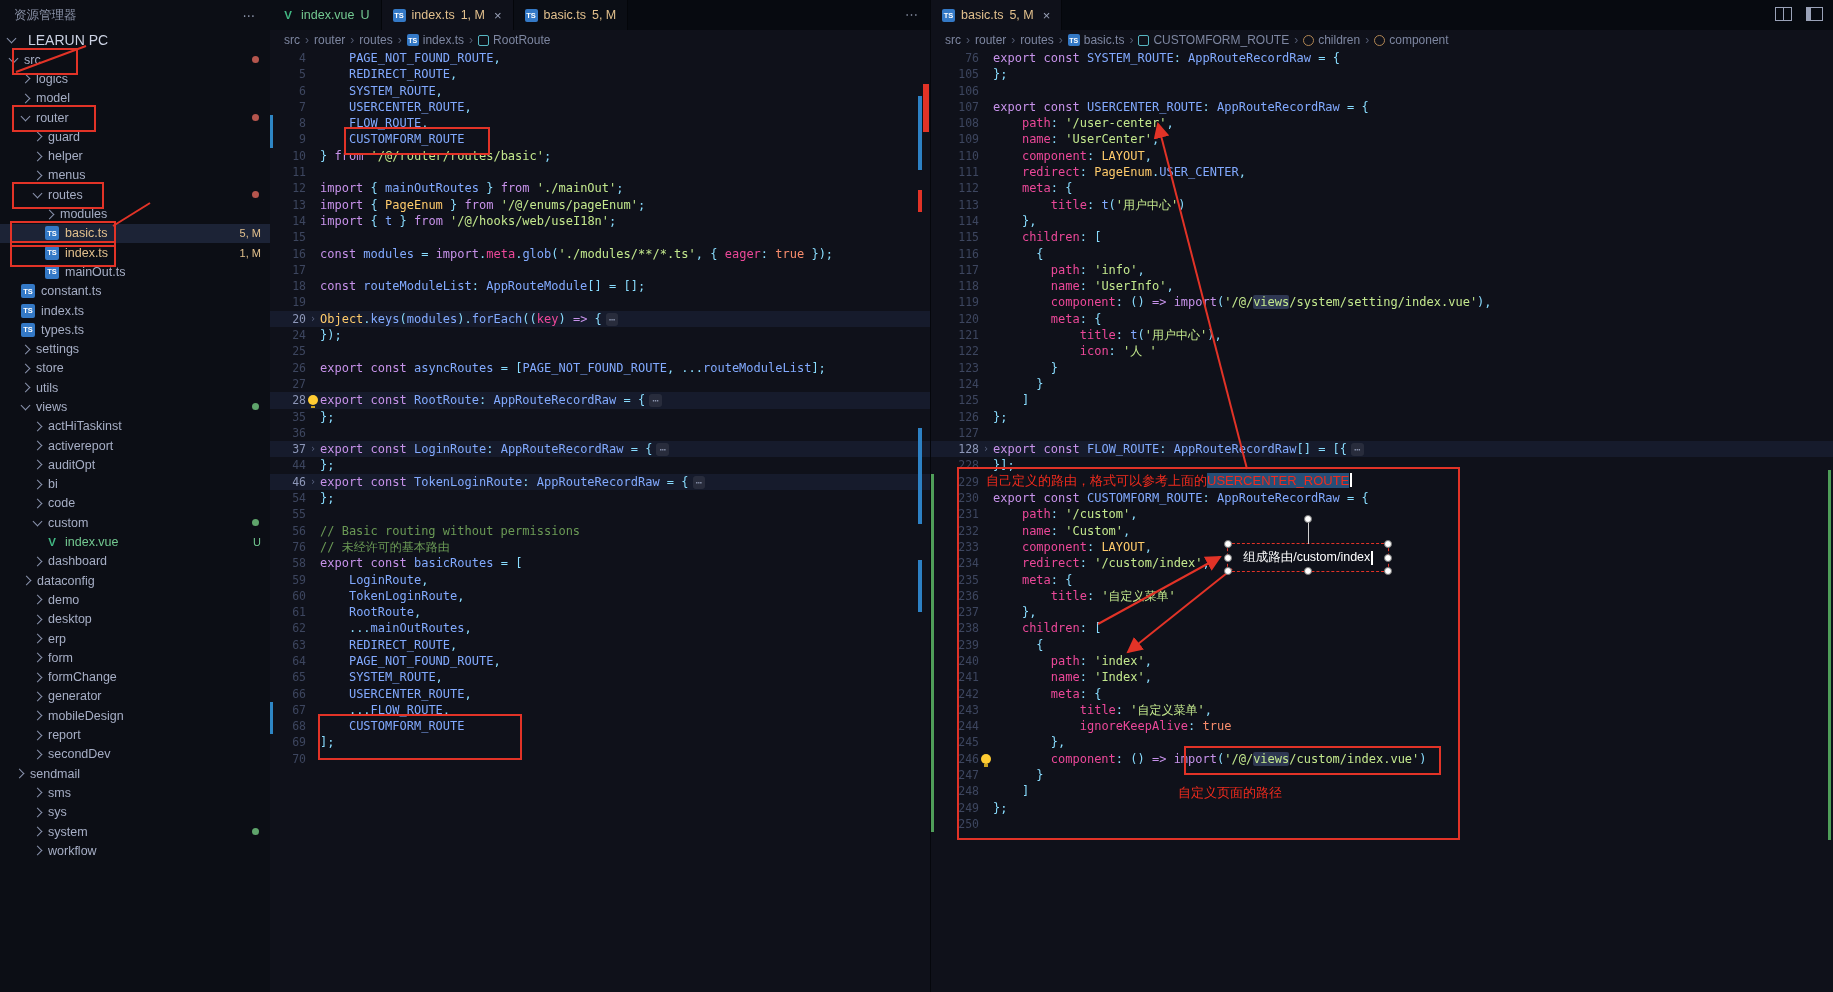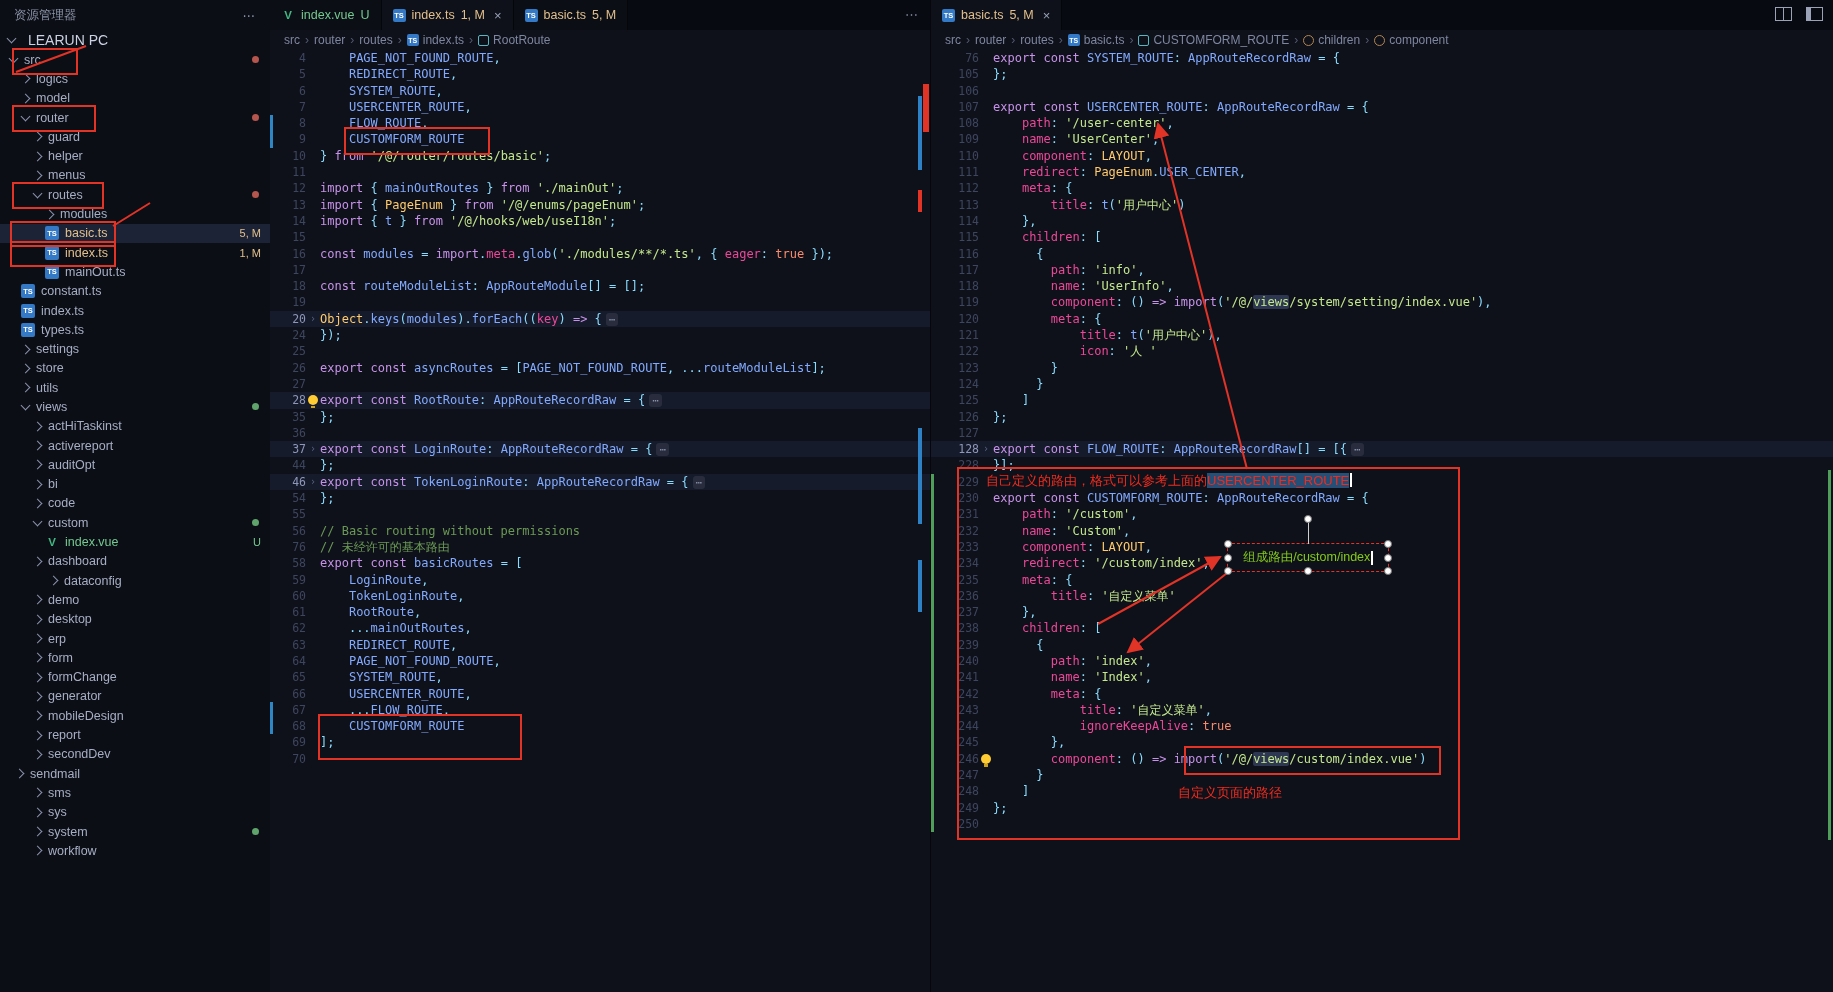--- a/index.html
+++ b/index.html
@@ -81,21 +81,21 @@
   .ic-split:after{content:"";position:absolute;left:48%;top:0;bottom:0;width:1.3px;background:#9aa2b8;}
   .ic-layout{width:15px;height:12px;border:1.3px solid #9aa2b8;position:relative;display:inline-block;}
   .ic-layout:after{content:"";position:absolute;left:0;top:0;bottom:0;width:4px;background:#9aa2b8;}
 
   
   .overlay-svg{position:absolute;left:0;top:0;pointer-events:none;z-index:50;}
   .rbox{position:absolute;border:2px solid #e23327;z-index:49;pointer-events:none;}
   .note{position:absolute;color:#f02b1d;font-size:13px;z-index:51;white-space:nowrap;}
   .note .ref{background:#264f78;}
   .caret{display:inline-block;width:1.5px;height:14px;background:#ffffff;margin-left:1px;vertical-align:-2px;}
-  .note2box{position:absolute;left:1227px;top:543px;width:160px;height:27px;border:1.5px dashed #e23327;color:#84cc16;font-size:12.5px;display:flex;align-items:center;justify-content:center;z-index:51;}
+  .note2box{position:absolute;left:1227px;top:543px;width:160px;height:27px;border:1.5px dashed #e23327;color:#ffffff;font-size:12.5px;display:flex;align-items:center;justify-content:center;z-index:51;}
   .hdl{position:absolute;width:6px;height:6px;background:#fff;border:1px solid #777;border-radius:50%;z-index:52;}
   .rot-stem{position:absolute;left:50%;top:-25px;width:1px;height:25px;background:#cfcfcf;}
 </style>
 </head>
 <body>
 
 <div class="app">
 
   <aside class="sidebar">
     <div class="sb-header">
@@ -216,21 +216,21 @@
         </div>
         <div class="tree-row" style="padding-left: 44px;">
           <span class="vue-chip">V</span>
           <span class="tlabel st-unt">index.vue</span>
           <span class="tbadge st-unt">U</span>
         </div>
         <div class="tree-row" style="padding-left: 32px;">
           <span class="tchev right"></span>
           <span class="tlabel">dashboard</span>
         </div>
-        <div class="tree-row" style="padding-left: 48px;">
+        <div class="tree-row" style="padding-left: 21px;">
           <span class="tchev right"></span>
           <span class="tlabel">dataconfig</span>
         </div>
         <div class="tree-row" style="padding-left: 32px;">
           <span class="tchev right"></span>
           <span class="tlabel">demo</span>
         </div>
         <div class="tree-row" style="padding-left: 32px;">
           <span class="tchev right"></span>
           <span class="tlabel">desktop</span>

